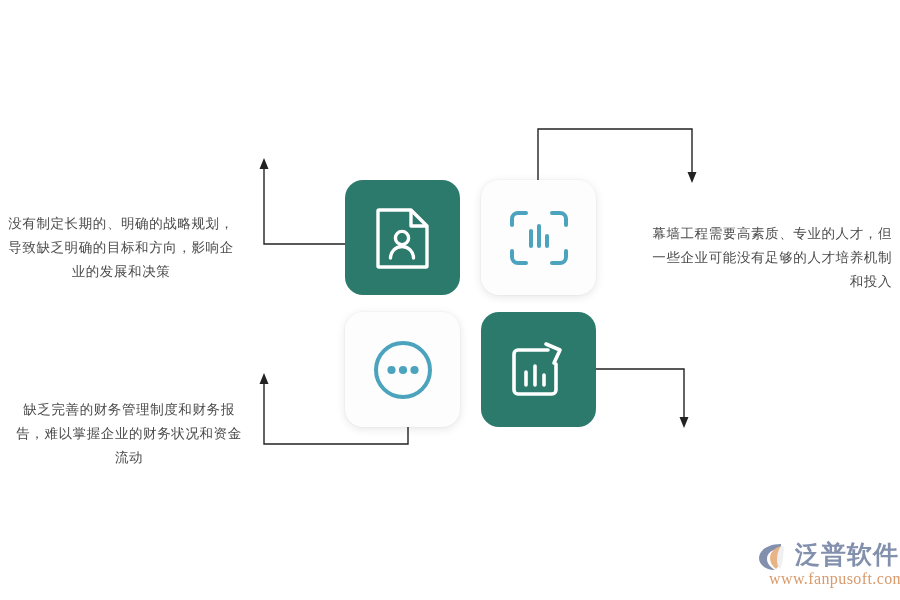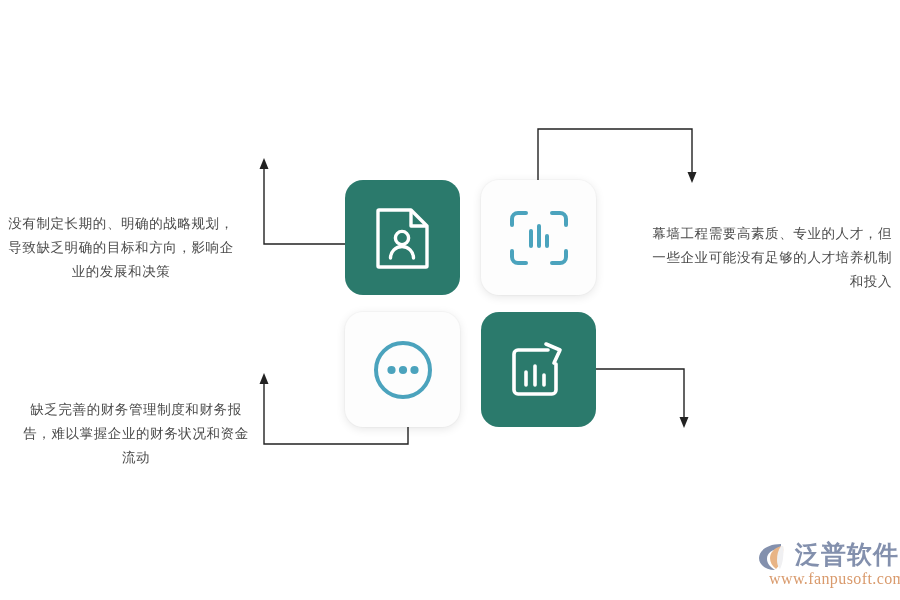--- a/index.html
+++ b/index.html
@@ -24,21 +24,21 @@
     font-size: 13.5px;
     line-height: 24px;
     color: #4a4a4a;
     letter-spacing: 0.6px;
     white-space: pre-wrap;
   }
   .desc.left  { text-align: center; }
   .desc.right { text-align: right; font-family: Liberation Serif, serif; }
 
   #desc-strategy { left: 8px;  top: 212px; width: 226px; }
-  #desc-finance  { left: 23px;  top: 398px; width: 226px; }
+  #desc-finance  { left: 16px;  top: 398px; width: 226px; }
   #desc-talent   { left: 648px; top: 222px; width: 244px; }
   #desc-progress { left: 648px; top: 432px; width: 244px; }
 
   
   .card {
     position: absolute;
     width: 115px;
     height: 115px;
     border-radius: 18px;
     display: flex;

